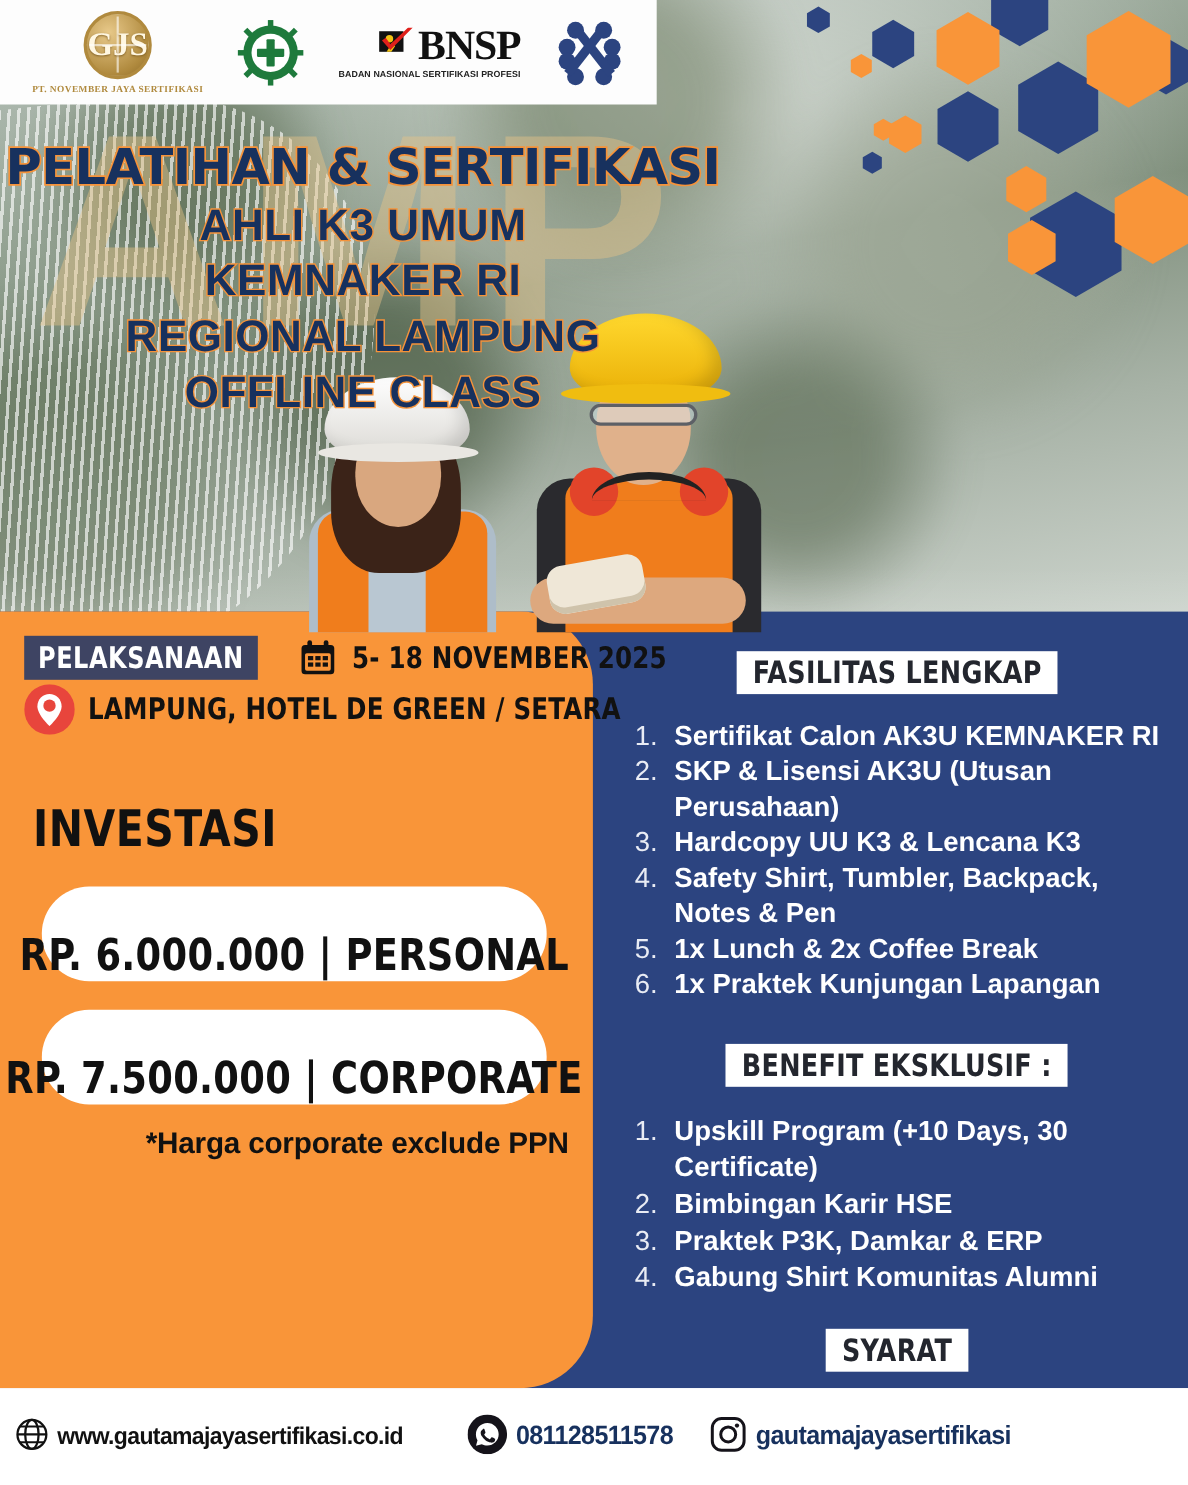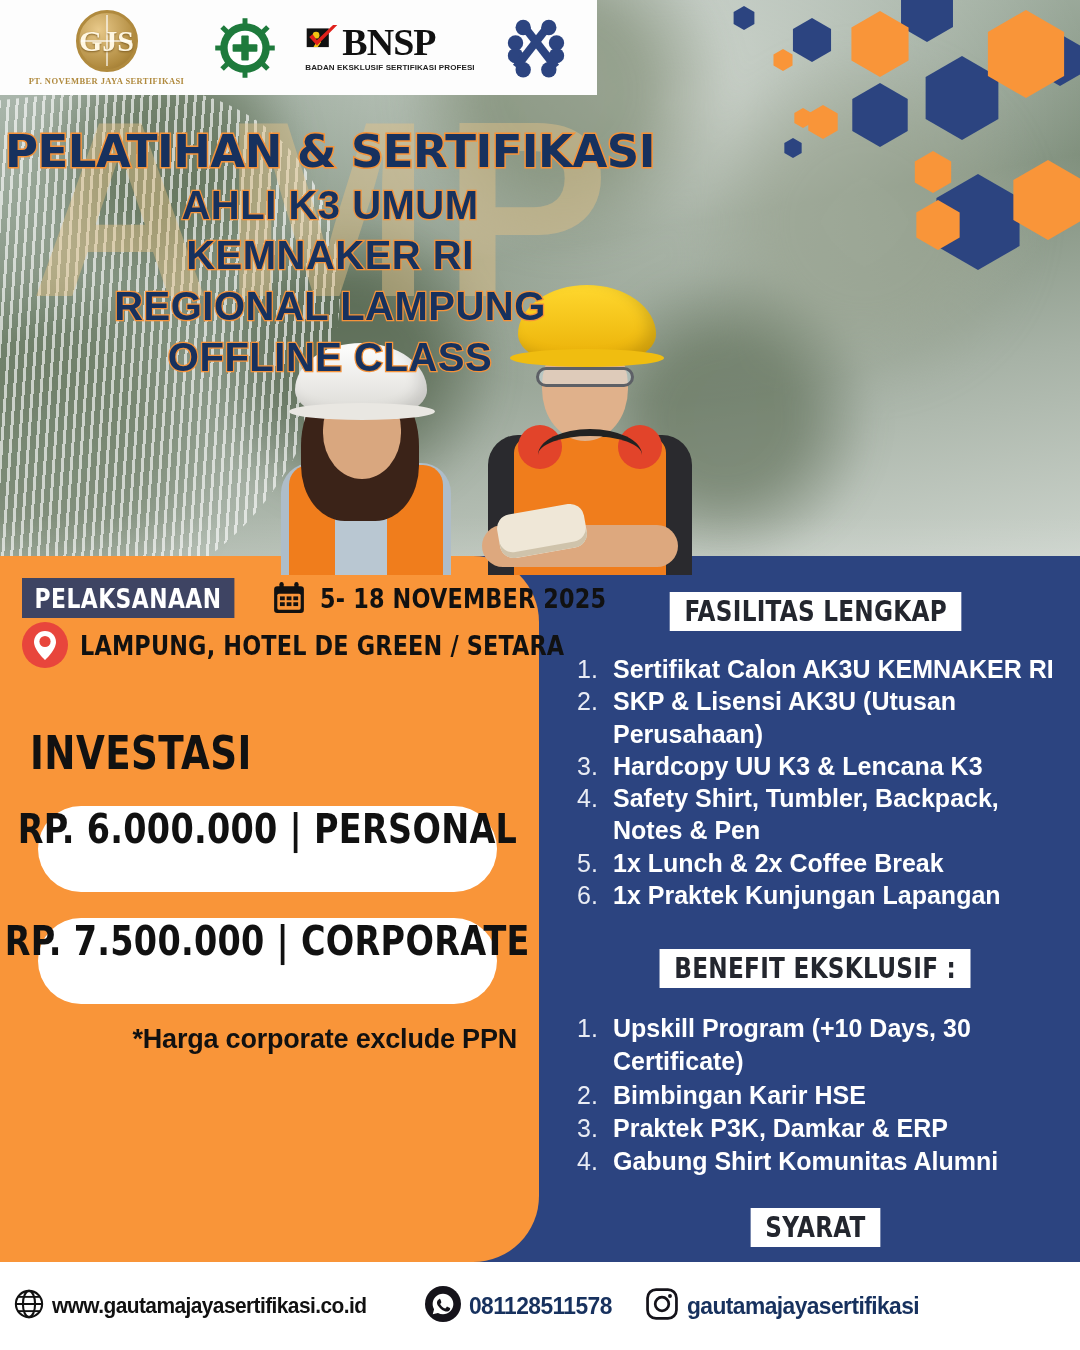--- a/index.html
+++ b/index.html
@@ -65,21 +65,21 @@
     position:relative; }
   .logo-gjs-mark::before{content:"";position:absolute;left:50%;top:4%;width:2px;height:92%;background:rgba(255,255,255,.6);transform:translateX(-50%);}
   .logo-gjs-mark::after{content:"";position:absolute;top:50%;left:4%;height:2px;width:92%;background:rgba(255,255,255,.6);transform:translateY(-50%);}
   .logo-gjs-glyph{position:absolute;inset:0;display:flex;align-items:center;justify-content:center;
     font-family:"Liberation Serif",serif;font-size:30px;font-weight:bold;color:#fff7e2;text-shadow:0 1px 2px #7d5c21;}
   .logo-gjs-text{font-family:"Liberation Serif",serif;font-size:8.5px;color:#b08a3e;letter-spacing:.4px;margin-top:4px;font-weight:bold;}
 
   .logo-k3 { width:62px; height:62px; position:relative; }
   .logo-k3 svg { width:62px; height:62px; display:block; }
 
-  .logo-bnsp { display:flex; align-items:flex-start; }
+  .logo-bnsp { display:flex; align-items:flex-end; }
   .logo-bnsp-row { display:flex; align-items:center; }
   .bnsp-mark { width:34px; height:34px; position:relative; margin-right:3px; }
   .bnsp-word { font-family:"Liberation Serif",serif; font-size:38px; font-weight:bold; color:#111; letter-spacing:-1px; line-height:1; }
   .bnsp-sub { font-size:8px; color:#222; letter-spacing:.1px; margin-top:2px; white-space:nowrap; font-weight:bold; }
 
   .logo-net { width:64px; height:64px; position:relative; }
 
   
   .title-block { position:absolute; left:0; top:128px; width:660px; z-index:5; text-align:center; }
   .title-main {
@@ -171,21 +171,21 @@
     transform:scaleX(.92); transform-origin:left center;
   }
   .investasi {
     margin-top:58px; margin-left:8px;
     font-family:"DejaVu Sans Condensed","Liberation Sans Narrow","Liberation Sans", sans-serif;
     font-weight:bold; font-size:46px; color:#111; letter-spacing:.5px;
     transform:scaleX(.9); transform-origin:left center;
   }
   .price-pill {
     margin:26px 20px 0 16px; height:86px; background:#ffffff; border-radius:44px;
-    display:flex; align-items:flex-start; justify-content:center;
+    display:flex; align-items:flex-end; justify-content:center;
   }
   .price-pill.second { margin-top:26px; }
   .price-text {
     font-family:"DejaVu Sans Condensed","Liberation Sans Narrow","Liberation Sans", sans-serif;
     font-weight:bold; font-size:40px; color:#111; white-space:nowrap; letter-spacing:.3px;
     transform:scaleX(.93);
   }
   .price-note {
     margin-top:20px; text-align:right;
     font-family:"Liberation Sans", sans-serif; font-weight:bold;
@@ -356,21 +356,21 @@
           <div class="bnsp-mark">
             <svg viewBox="0 0 40 40" width="34" height="34" aria-hidden="true">
               <rect x="2" y="4" width="26" height="22" fill="#111"></rect>
               <circle cx="13" cy="12" r="4" fill="#F2C313"></circle>
               <path d="M10 26 L16 16 L19 20 L15 26 Z" fill="#F2C313"></path>
               <path d="M5 14 L14 24 L38 0 L33 0 L14 18 L9 11 Z" fill="#E0201B"></path>
             </svg>
           </div>
           <div class="bnsp-word">BNSP</div>
         </div>
-        <div class="bnsp-sub">BADAN EKSKLUSIF SERTIFIKASI PROFESI</div>
+        <div class="bnsp-sub">BADAN NASIONAL SERTIFIKASI PROFESI</div>
       </div>
 
       <div class="logo logo-net">
         <svg viewBox="0 0 100 100" width="64" height="64" aria-hidden="true">
           <g fill="#2C4480">
             <circle cx="30" cy="18" r="12"></circle>
               <circle cx="70" cy="18" r="12"></circle>
             <circle cx="18" cy="42" r="12"></circle>
               <circle cx="82" cy="42" r="12"></circle>
             <circle cx="18" cy="62" r="12"></circle>

